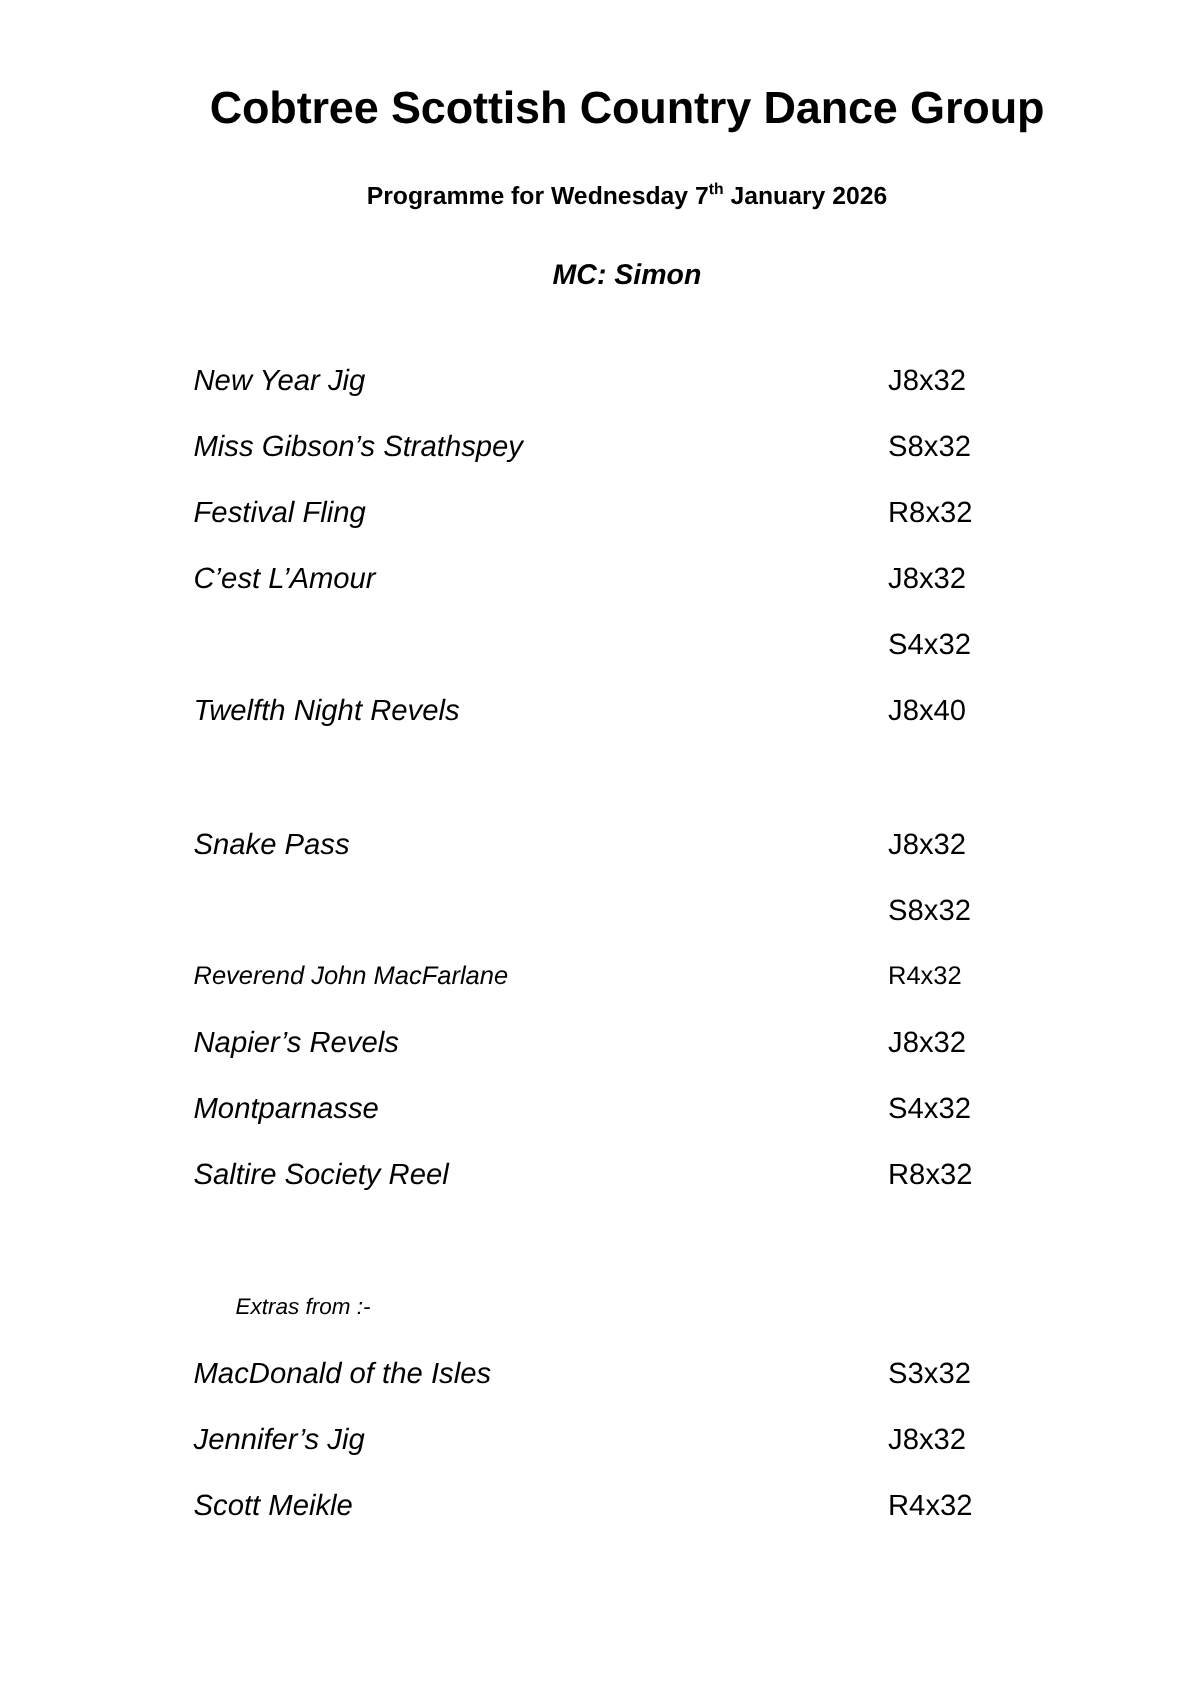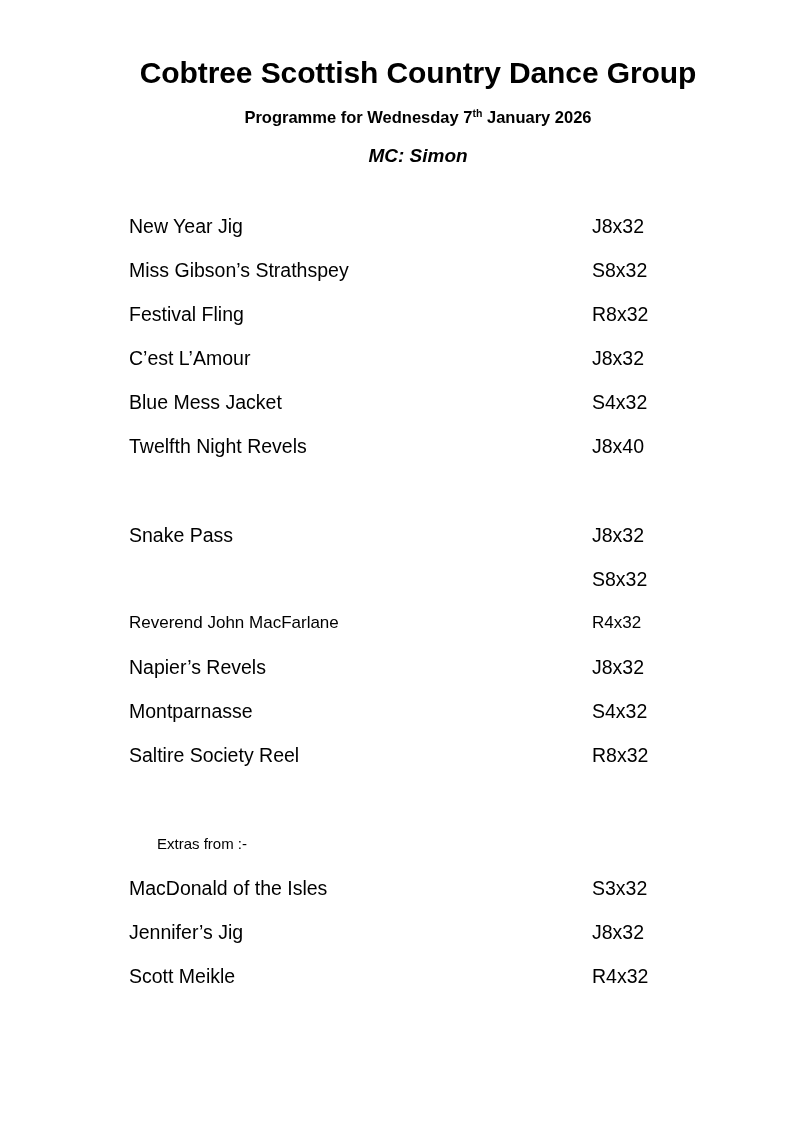--- a/index.html
+++ b/index.html
@@ -33,21 +33,21 @@
     font-size: 30px;
     font-weight: bold;
     letter-spacing: -0.1px;
     line-height: 38px;
     margin: 0;
   }
   .doc-subtitle {
     font-size: 16.5px;
     font-weight: bold;
     line-height: 22px;
-    margin: 0;
+    margin: 14px;
     padding-top: 14px;
   }
   .doc-subtitle sup {
     font-size: 10.5px;
     vertical-align: super;
     line-height: 0;
   }
   .doc-mc {
     font-size: 19px;
     font-weight: bold;
@@ -72,20 +72,21 @@
     position: relative;
     height: 44px;
     line-height: 44px;
     padding-left: 129px;
     white-space: nowrap;
   }
   .row .dance-name {
     font-size: 19.5px;
     display: inline-block;
     vertical-align: baseline;
+    font-style: italic;
   }
   .row .dance-code {
     font-size: 19.5px;
     position: absolute;
     left: 592px;
     top: 0;
   }
   
   .row.small .dance-name,
   .row.small .dance-code {
@@ -110,21 +111,21 @@
 
     <p class="doc-mc">MC: Simon</p>
   </div>
 
   <div class="programme">
       <div class="section">
         <div class="row"><span class="dance-name">New Year Jig</span><span class="dance-code">J8x32</span></div>
         <div class="row"><span class="dance-name">Miss Gibson’s Strathspey</span><span class="dance-code">S8x32</span></div>
         <div class="row"><span class="dance-name">Festival Fling</span><span class="dance-code">R8x32</span></div>
         <div class="row"><span class="dance-name">C’est L’Amour</span><span class="dance-code">J8x32</span></div>
-        <div class="row"><span class="dance-name">Blue Mess Jacket</span><span class="dance-code">S4x32</span></div>
+        <div class="row"><span class="dance-code">S4x32</span></div>
         <div class="row"><span class="dance-name">Twelfth Night Revels</span><span class="dance-code">J8x40</span></div>
       </div>
       <div class="section">
         <div class="row"><span class="dance-name">Snake Pass</span><span class="dance-code">J8x32</span></div>
         <div class="row"><span class="dance-code">S8x32</span></div>
         <div class="row small"><span class="dance-name">Reverend John MacFarlane</span><span class="dance-code">R4x32</span></div>
         <div class="row"><span class="dance-name">Napier’s Revels</span><span class="dance-code">J8x32</span></div>
         <div class="row"><span class="dance-name">Montparnasse</span><span class="dance-code">S4x32</span></div>
         <div class="row"><span class="dance-name">Saltire Society Reel</span><span class="dance-code">R8x32</span></div>
       </div>

